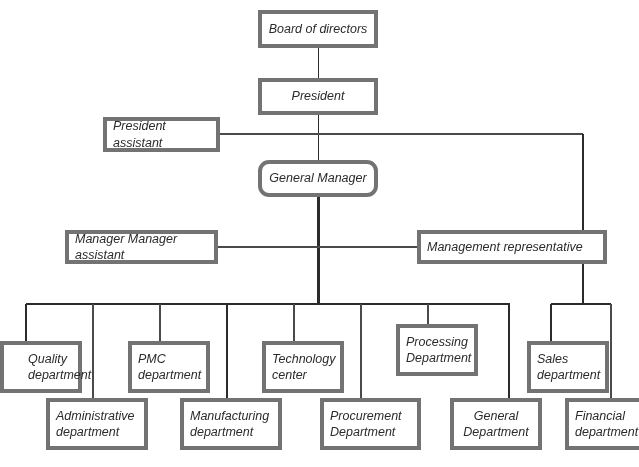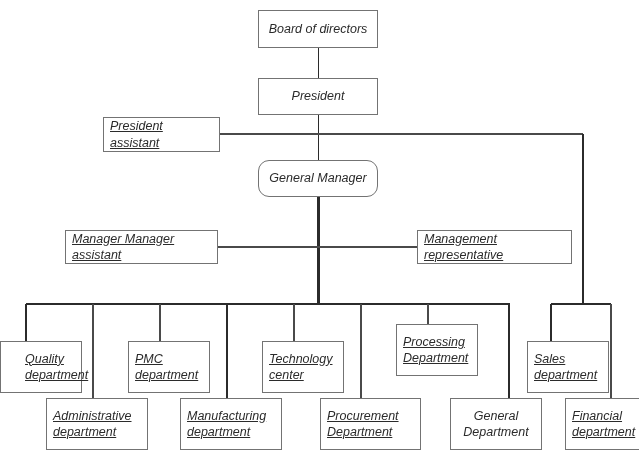--- a/index.html
+++ b/index.html
@@ -11,38 +11,37 @@
     position: relative;
     width: 639px;
     height: 467px;
     background: #ffffff;
     font-family: "Liberation Sans", sans-serif;
     overflow: hidden;
   }
   .node {
     position: absolute;
     box-sizing: border-box;
-    border: 1px solid #737373;
+    border: 4px solid #737373;
     background: #ffffff;
     display: flex;
     align-items: center;
     justify-content: center;
     text-align: center;
     font-style: italic;
     font-size: 12.5px;
     line-height: 1.32;
     color: #2b2b2b;
     padding: 2px 6px;
     z-index: 2;
     white-space: pre-line;
   }
   .node.left-align {
     justify-content: flex-start;
     text-align: left;
-    text-decoration: underline;
   }
   svg.connectors {
     position: absolute;
     left: 0;
     top: 0;
     width: 639px;
     height: 467px;
     z-index: 1;
   }
 </style>
@@ -97,21 +96,21 @@
   </div>
 
   <div class="node" style="left:258px; top:160px; width:120px; height:37px;border-radius:11px;">
     <span>General Manager</span>
   </div>
 
   <div class="node left-align" style="left:65px; top:230px; width:153px; height:34px;">
     <span>Manager Manager assistant</span>
   </div>
 
-  <div class="node left-align" style="left:417px; top:230px; width:155px; height:34px;">
+  <div class="node left-align" style="left:417px; top:230px; width:190px; height:34px;">
     <span>Management representative</span>
   </div>
 
   <div class="node left-align" style="left:0px; top:341px; width:82px; height:52px;padding-left:24px;">
     <span>Quality
 department</span>
   </div>
 
   <div class="node left-align" style="left:128px; top:341px; width:82px; height:52px;">
     <span>PMC

